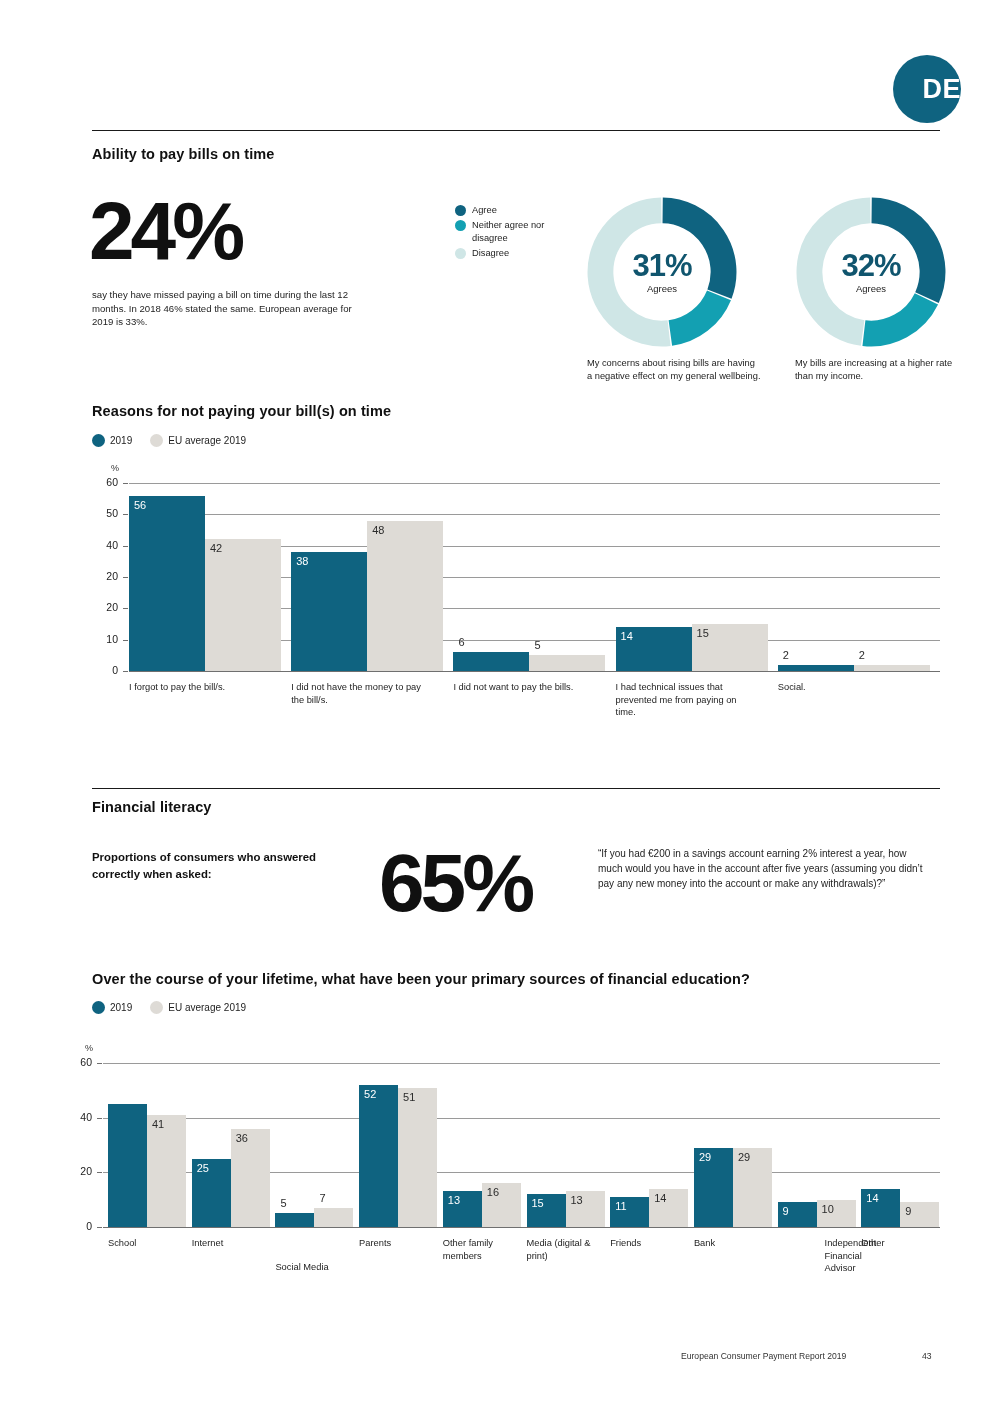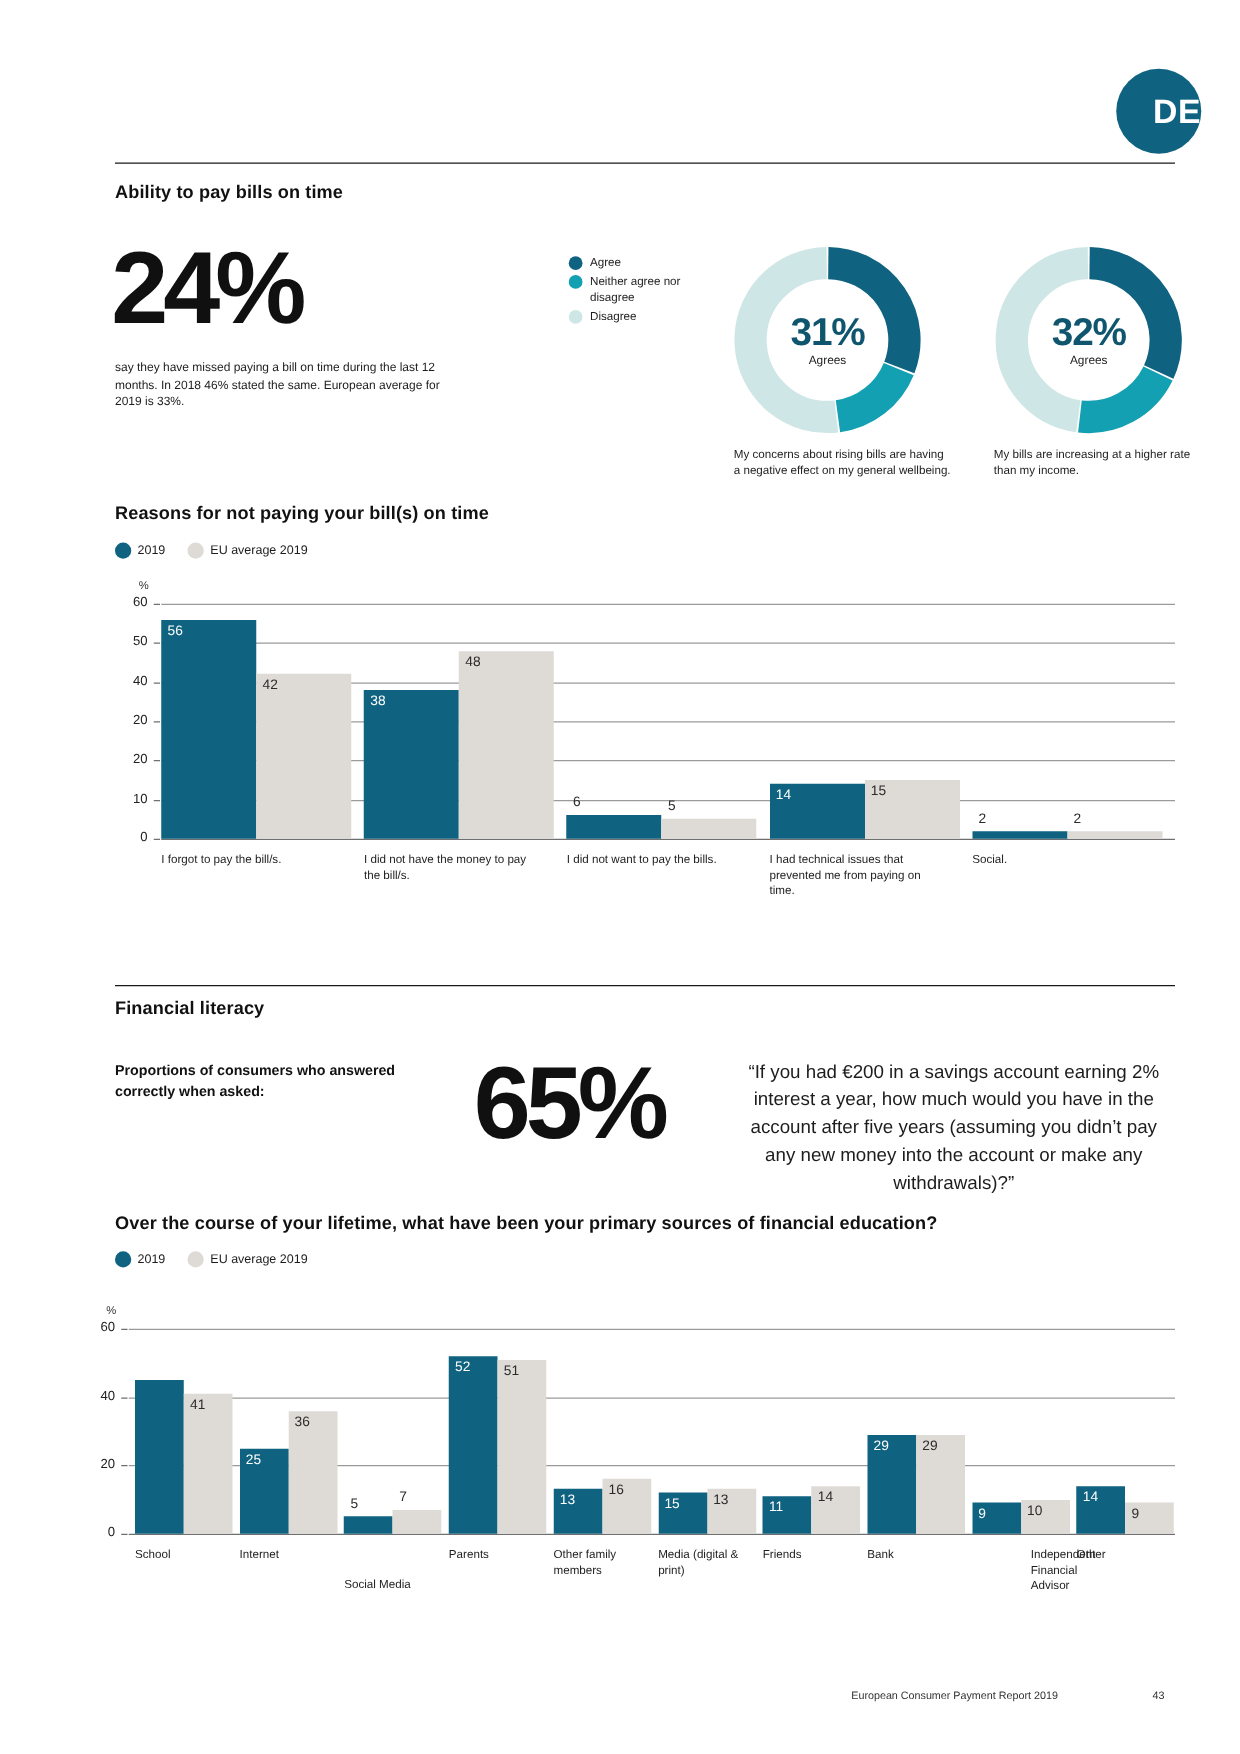--- a/index.html
+++ b/index.html
@@ -112,21 +112,21 @@
     position: absolute; font-size: 9.3px; line-height: 1.35; color: #1d1d1d;
   }
 
   
   .lit-left {
     position: absolute; left: 92px; top: 849px; width: 230px;
     font-size: 11.4px; font-weight: bold; line-height: 1.45; color: #111;
   }
   .lit-right {
     position: absolute; left: 598px; top: 847px; width: 330px;
-    font-size: 15px; line-height: 1.48; color: #1d1d1d; text-align: center;
+    font-size: 10px; line-height: 1.48; color: #1d1d1d;
   }
 
   
   .footer-text {
     position: absolute; top: 1351px; font-size: 8.6px; color: #333;
   }
   #footer-title { left: 681px; }
   #footer-page  { left: 922px; }
 </style>
 </head>

